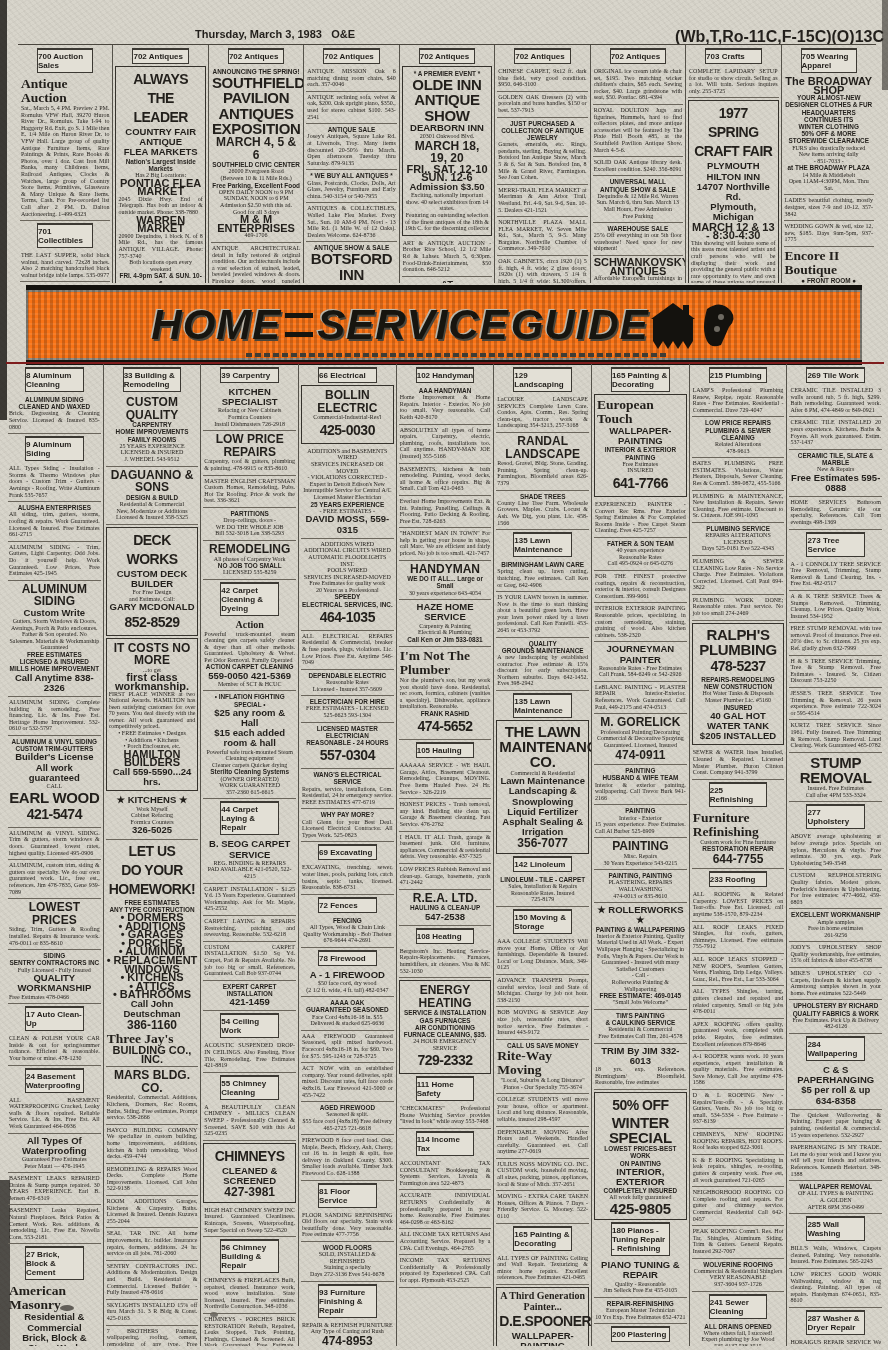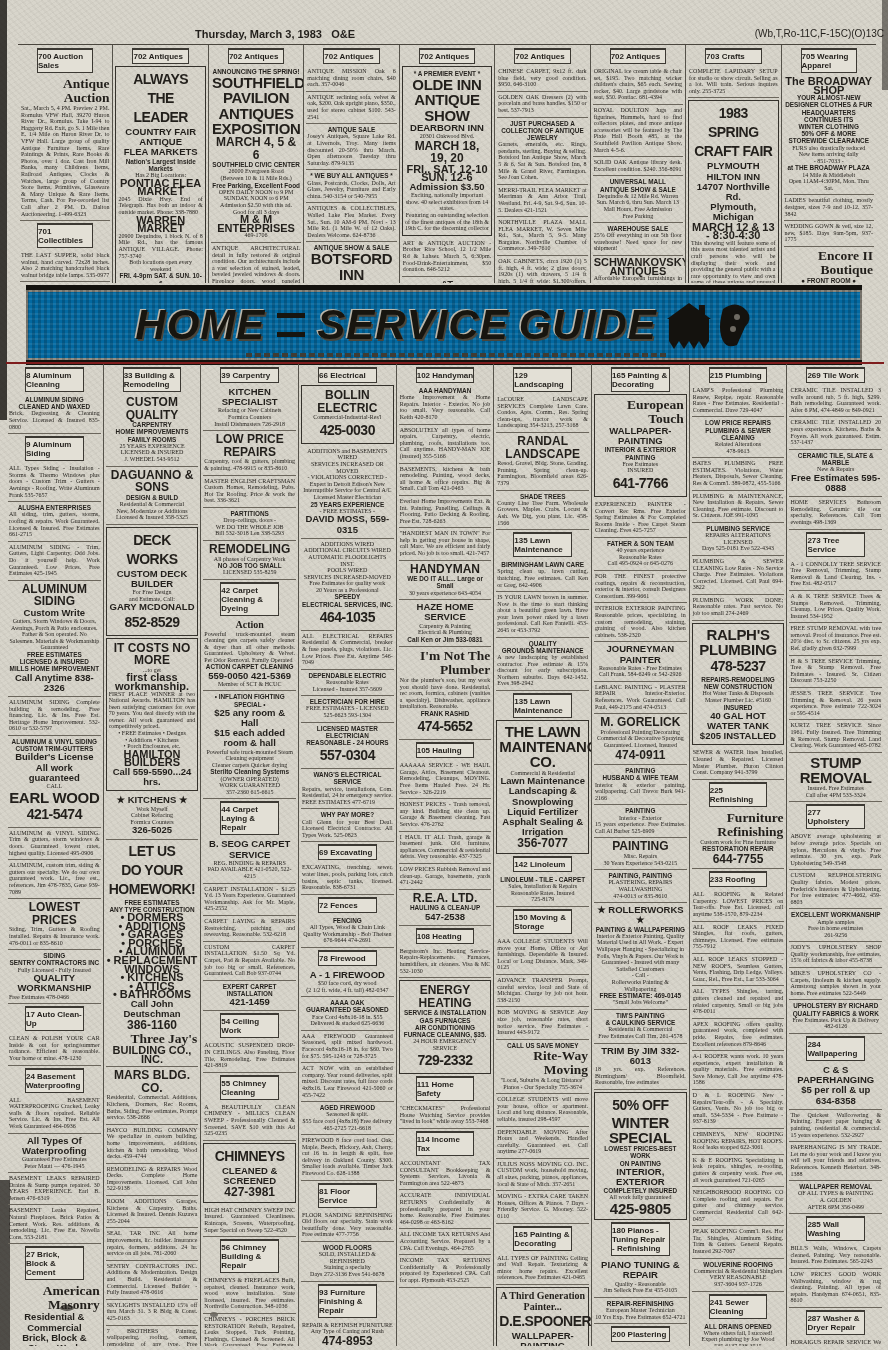--- a/index.html
+++ b/index.html
@@ -4,44 +4,44 @@
 <style>
   html,body{margin:0;padding:0;}
   body{width:888px;height:1350px;position:relative;background:#d8d5cb;overflow:hidden;
        font-family:"Liberation Serif",serif;color:#221f1b;}
   body::before{content:"";position:absolute;inset:0;pointer-events:none;
        background:repeating-linear-gradient(47deg,rgba(90,85,75,.05) 0 2px,transparent 2px 5px),
                   repeating-linear-gradient(-31deg,rgba(60,55,50,.04) 0 1px,transparent 1px 4px);}
   .artifact{position:absolute;background:#15130f;}
   #masthead{position:absolute;top:28px;left:0;width:100%;height:16px;font-family:"Liberation Sans",sans-serif;}
   #mast-center{position:absolute;left:195px;font-size:11px;font-weight:bold;}
-  #mast-right{position:absolute;right:4px;font-size:10px;font-weight:normal;}
+  #mast-right{position:absolute;right:4px;font-size:16px;font-weight:bold;}
   .section{position:absolute;display:flex;align-items:stretch;overflow:hidden;
            border-top:1px solid #4a463e;}
   #top-section{top:44px;left:18px;width:858px;height:238px;}
   #bottom-section{top:362px;left:6px;width:878px;height:982px;border-top:2px solid #7f1d1d;}
   .col{flex:1 1 0;min-width:0;padding:1px 2px;overflow:hidden;border-right:1px solid #55524a;}
   .col:last-child{border-right:none;}
   .cat{font-family:"Liberation Sans",sans-serif;font-weight:bold;font-size:8px;line-height:9px;
        padding:2px 0;margin:2px 17px;border:1px solid #3c3933;border-top-width:2px;background:#e3e0d6;}
   .ad{padding:2px 1px 3px;border-bottom:1px solid #6b665c;}
   .ad.fr{border:1px solid #35322c;margin:2px 0;padding:3px 2px;}
   .L-t{font-size:6px;line-height:6.6px;text-align:justify;}
   .L-c{font-size:6px;line-height:6.6px;text-align:center;}
   .L-b{font-family:"Liberation Sans",sans-serif;font-size:6.4px;line-height:7.2px;font-weight:bold;text-align:center;}
   .L-B{font-family:"Liberation Sans",sans-serif;font-size:11px;line-height:8.6px;font-weight:bold;text-align:center;}
   .L-m{font-family:"Liberation Sans",sans-serif;font-size:9.5px;line-height:10.2px;font-weight:bold;text-align:center;}
   .L-l{font-family:"Liberation Sans",sans-serif;font-size:12px;line-height:12.6px;font-weight:bold;text-align:center;}
   .L-x{font-family:"Liberation Sans",sans-serif;font-size:15px;line-height:15.2px;font-weight:bold;text-align:center;letter-spacing:-.3px;}
   .L-X{font-family:"Liberation Sans",sans-serif;font-size:14px;line-height:19px;font-weight:bold;text-align:center;letter-spacing:-.5px;}
   .L-s{font-family:"Liberation Serif",serif;font-size:10px;line-height:10.6px;font-weight:bold;text-align:center;}
-  .L-S{font-family:"Liberation Serif",serif;font-size:13.5px;line-height:14px;font-weight:bold;text-align:right;}
+  .L-S{font-family:"Liberation Serif",serif;font-size:13.5px;line-height:14px;font-weight:bold;text-align:left;}
   #banner{position:absolute;top:285px;left:26px;width:836px;height:70px;
-          background:#0369a1;border-top:5px solid #14120e;border-bottom:5px solid #14120e;
-          box-shadow:inset 0 0 0 2px #8a867c;display:flex;align-items:center;justify-content:center;gap:10px;}
+          background:#f97316;border-top:5px solid #14120e;border-bottom:5px solid #14120e;
+          box-shadow:inset 0 0 0 2px #8a867c;display:flex;align-items:center;justify-content:center;gap:2px;}
   #banner::before{content:"";position:absolute;inset:0;
           background:repeating-linear-gradient(90deg,rgba(0,0,0,.18) 0 3px,transparent 3px 6px),
                      repeating-linear-gradient(0deg,rgba(255,255,255,.08) 0 2px,transparent 2px 5px);}
   .bword{position:relative;font-family:"Liberation Sans",sans-serif;font-weight:900;font-style:italic;
          font-size:42px;letter-spacing:1px;color:#17150f;
          text-shadow:-1.5px -1.5px 0 #b9b5a9,1.5px 1.5px 0 #4a463c;}
   #banner-sep{position:relative;width:28px;height:14px;border-top:5px solid #17150f;border-bottom:5px solid #17150f;margin:0 2px;}
   #banner-sub{position:absolute;bottom:3px;left:220px;width:420px;height:4px;
           background:repeating-linear-gradient(90deg,#3f3c34 0 6px,transparent 6px 9px);}
   #banner-art{position:relative;width:86px;height:52px;}
@@ -213,21 +213,21 @@
         <div class="L-B">ANTIQUES</div>
         <div class="L-t">Affordable European furnishings in the elegant House of Fabrics Building. 1500 Woodward at John R., second floor. Call about free parking.   963-3434</div>
       </div>
     </div>
     <div class="col">
       <div class="cat">703 Crafts</div>
       <div class="ad">
         <div class="L-t">COMPLETE LAPIDARY SETUP for studio or show circuit. Selling as a lot. Will train. Serious inquires only.   255-3725</div>
       </div>
       <div class="ad fr">
-        <div class="L-X">1983</div>
+        <div class="L-X">1977</div>
         <div class="L-X">SPRING</div>
         <div class="L-X">CRAFT FAIR</div>
         <div class="L-m">PLYMOUTH HILTON INN</div>
         <div class="L-m">14707 Northville Rd.</div>
         <div class="L-m">Plymouth, Michigan</div>
         <div class="L-B">MARCH 12 &amp; 13 - 8:30-4:30</div>
         <div class="L-t">This showing will feature some of this areas most talented artists and craft persons who will be displaying their work and providing the general public with a rare opportunity to view and own some of these unique and unusual handcrafted items. Public is invited - ADMISSION FREE and FREE BALLOONS given away to the children. For more information 425-2610</div>
       </div>
     </div>
     <div class="col">

